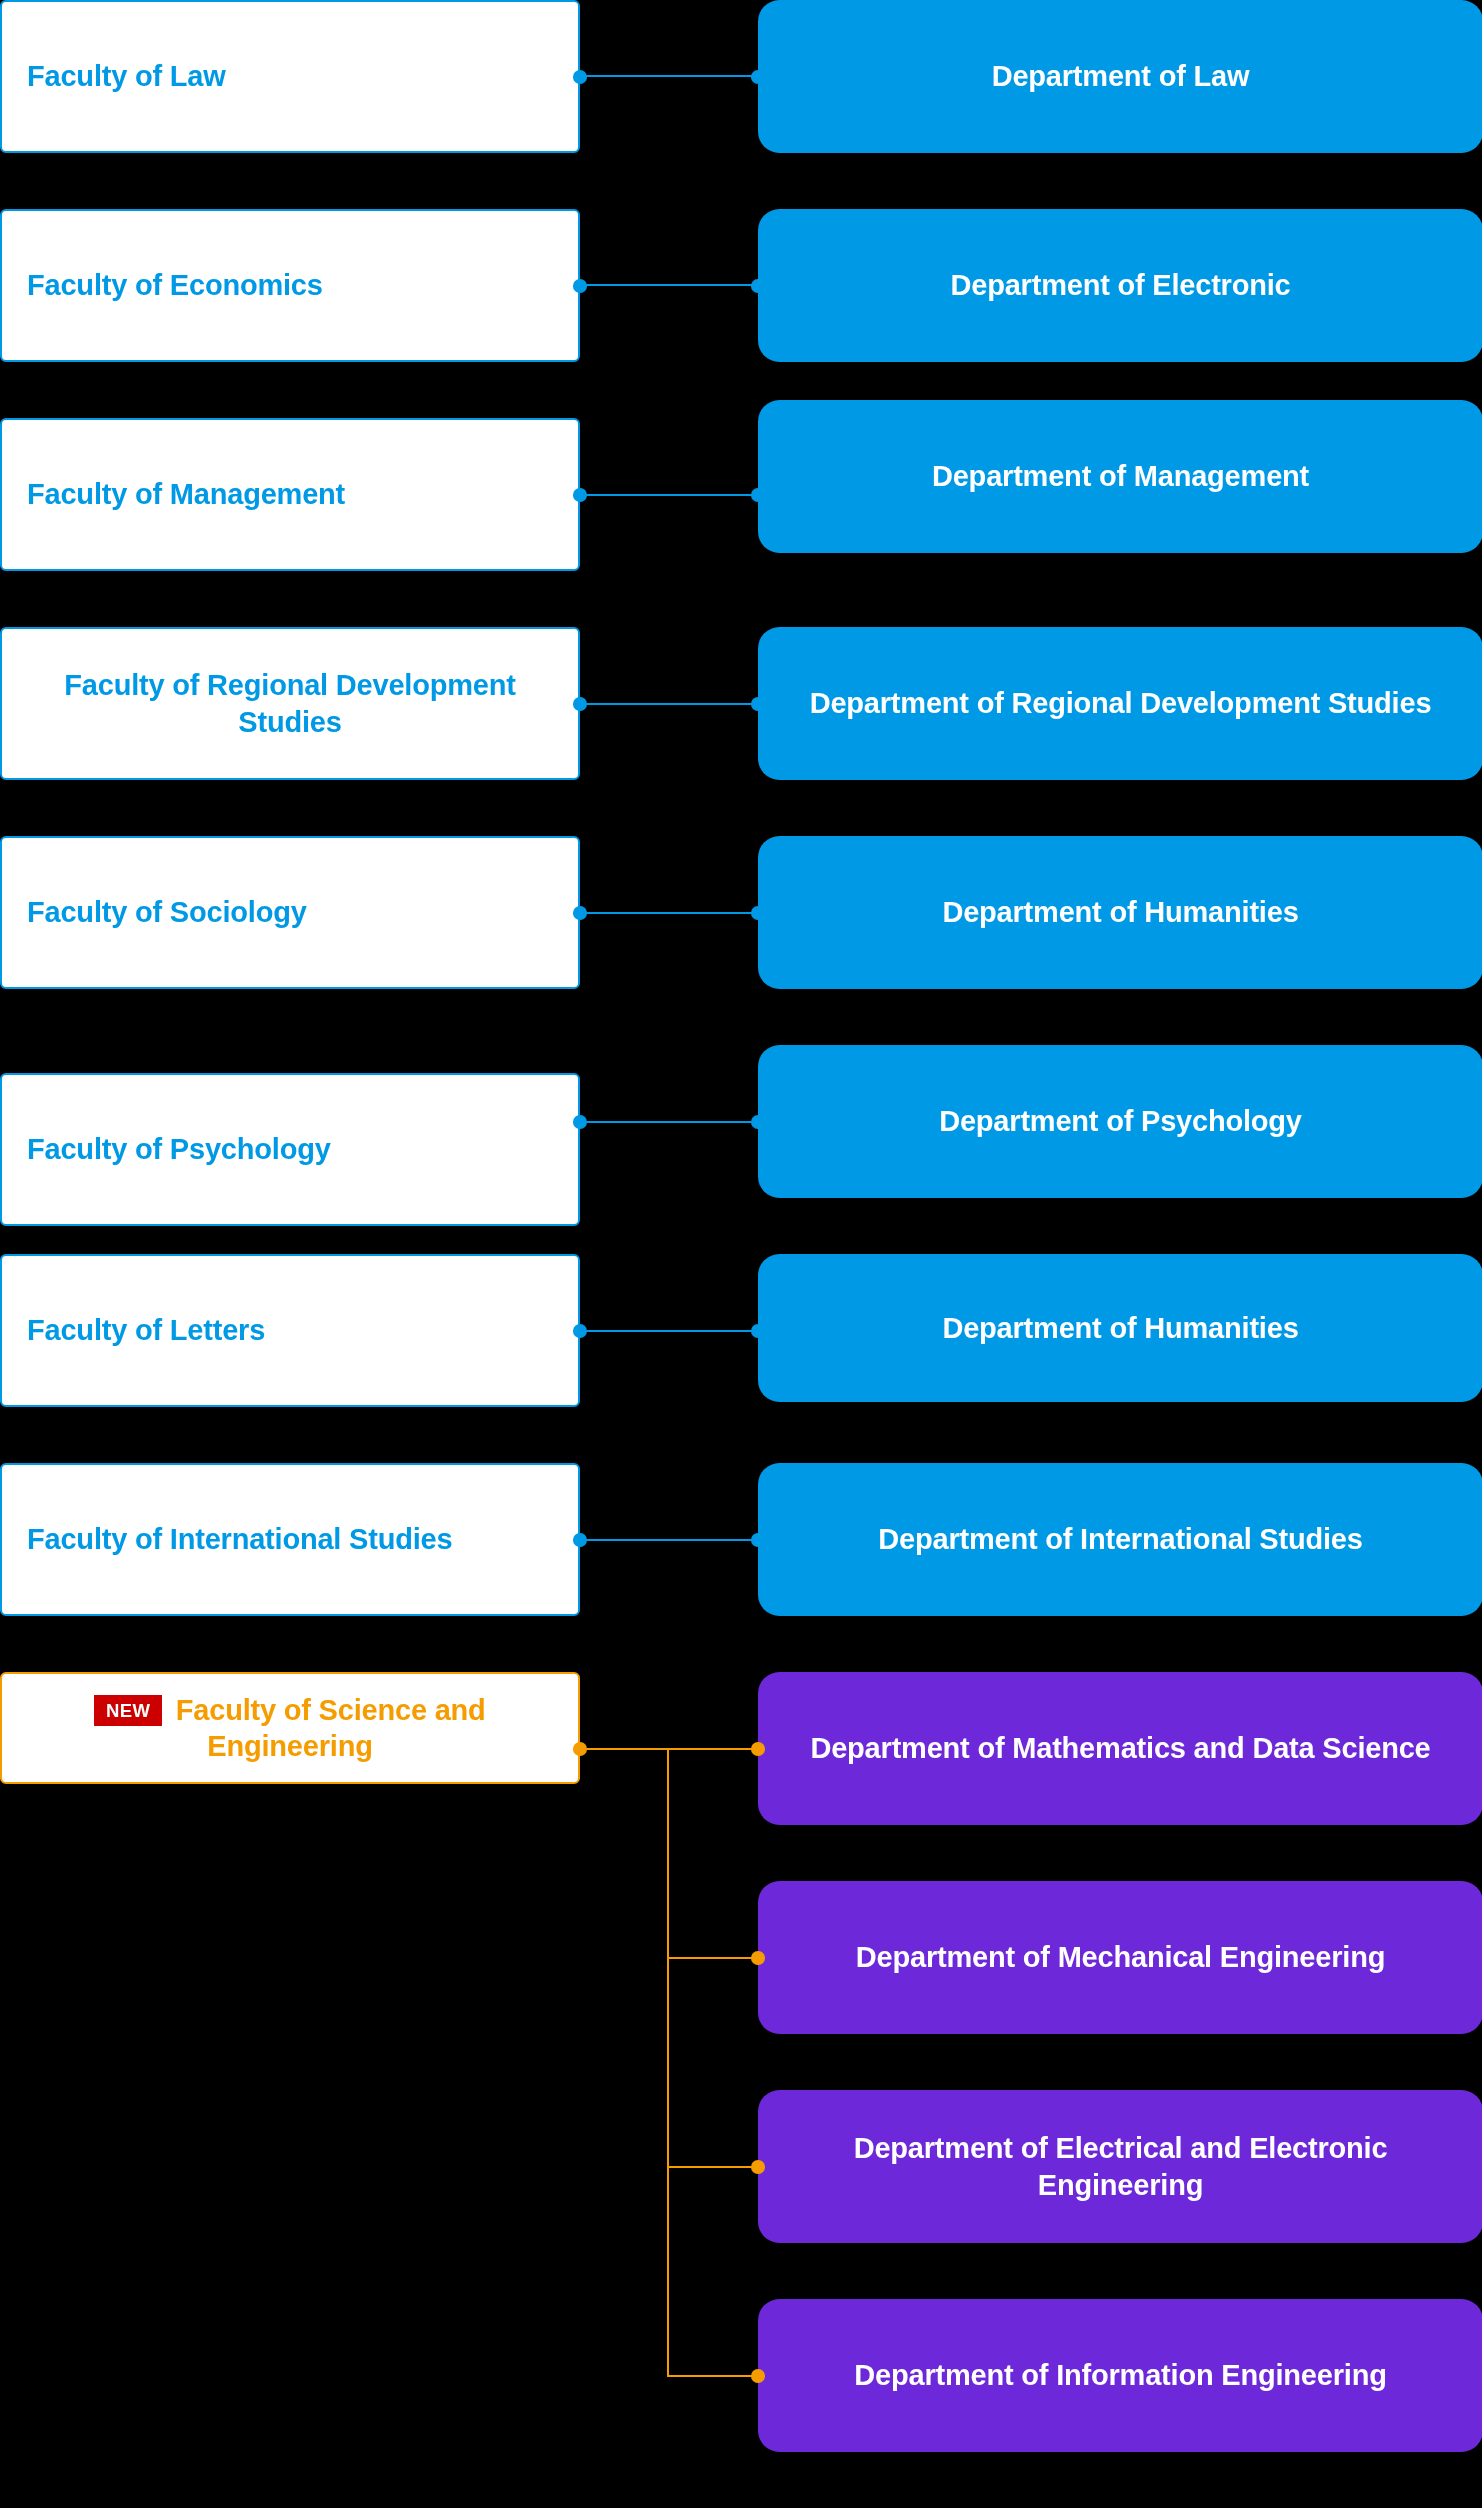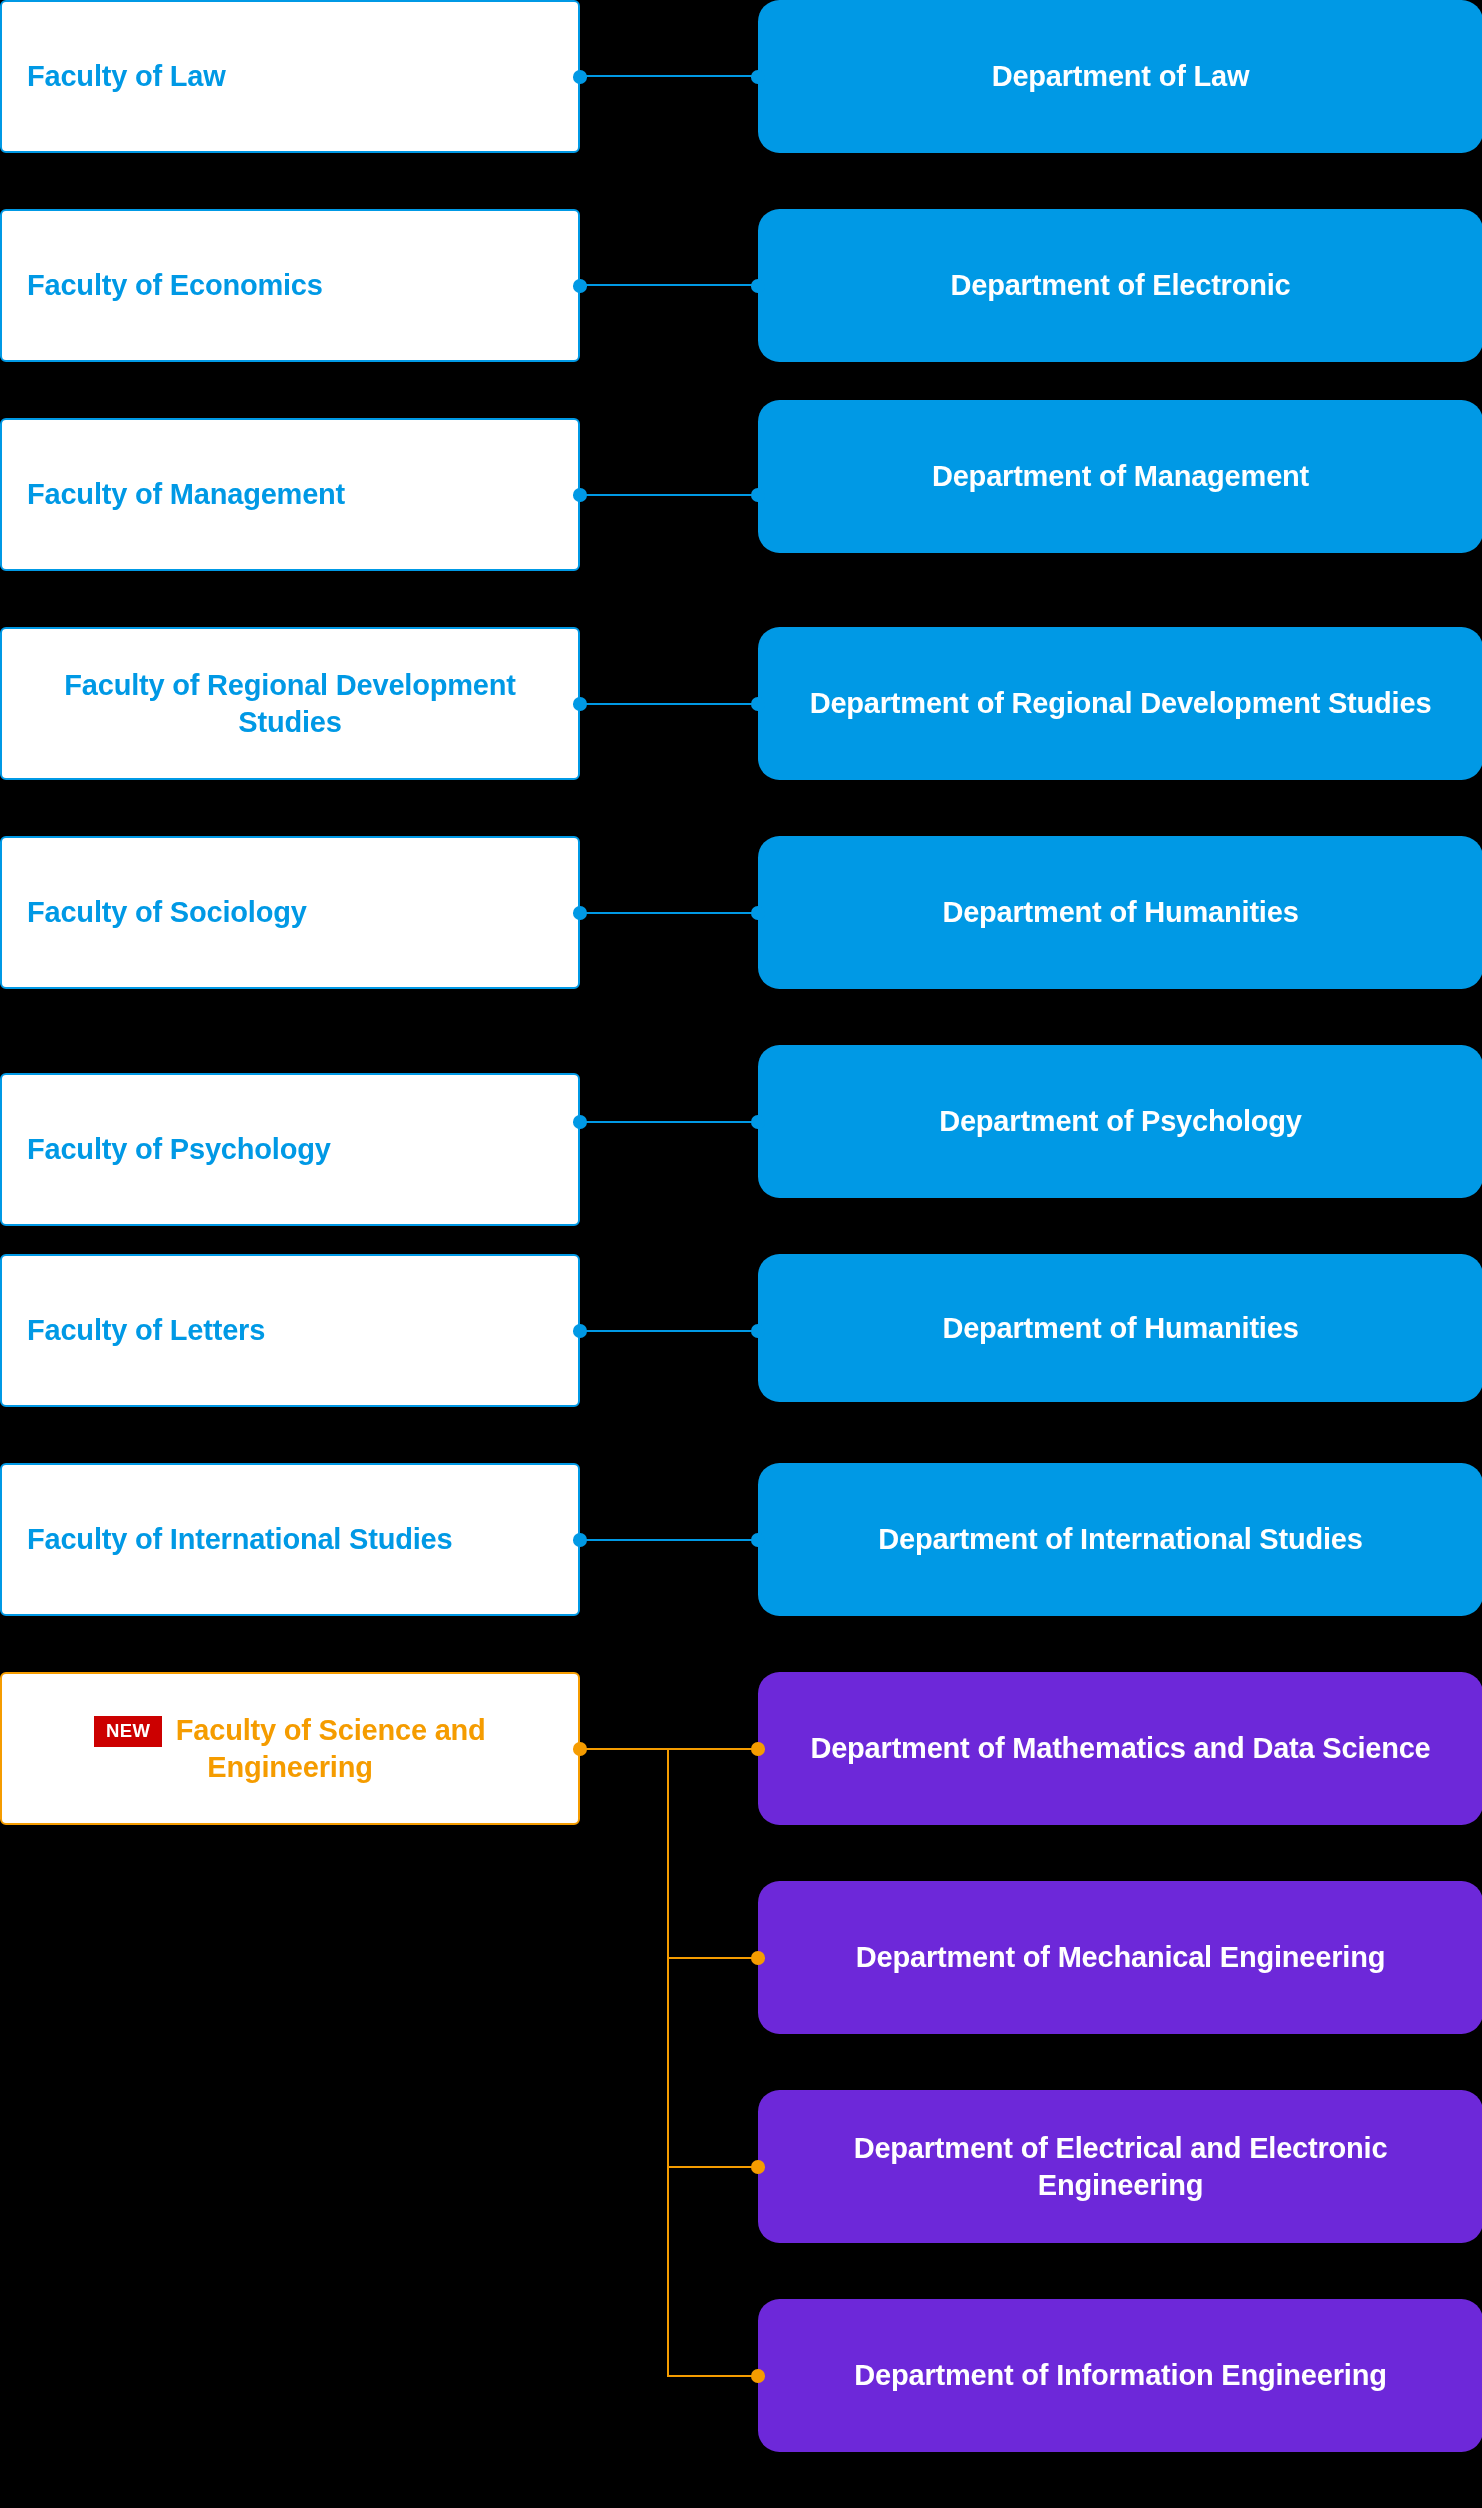--- a/index.html
+++ b/index.html
@@ -172,21 +172,21 @@
     <div class="conn-dot" style="left: 751px; top: 1324px;"></div>
     <div class="faculty-card accent-blue" style="top: 1463px; height: 153px;">
       <div class="faculty-label">Faculty of International Studies</div>
     </div>
     <div class="dept-card fill-blue" style="top: 1463px; height: 153px;">
       <div class="dept-label">Department of International Studies</div>
     </div>
     <div class="conn-dot" style="left: 573px; top: 1533px;"></div>
     <div class="conn-line" style="left: 580px; top: 1539px; width: 177px;"></div>
     <div class="conn-dot" style="left: 751px; top: 1533px;"></div>
-    <div class="faculty-card accent-orange" style="top: 1672px; height: 153px;">
+    <div class="faculty-card accent-orange" style="top: 1672px; height: 112px;">
       <div class="faculty-label"><span class="new-badge">NEW</span><span>Faculty of Science and Engineering</span></div>
     </div>
     <div class="dept-card fill-orange" style="top: 1672px; height: 153px;">
       <div class="dept-label">Department of Mathematics and Data Science</div>
     </div>
     <div class="dept-card fill-orange" style="top: 1881px; height: 153px;">
       <div class="dept-label">Department of Mechanical Engineering</div>
     </div>
     <div class="dept-card fill-orange" style="top: 2090px; height: 153px;">
       <div class="dept-label">Department of Electrical and Electronic Engineering</div>

